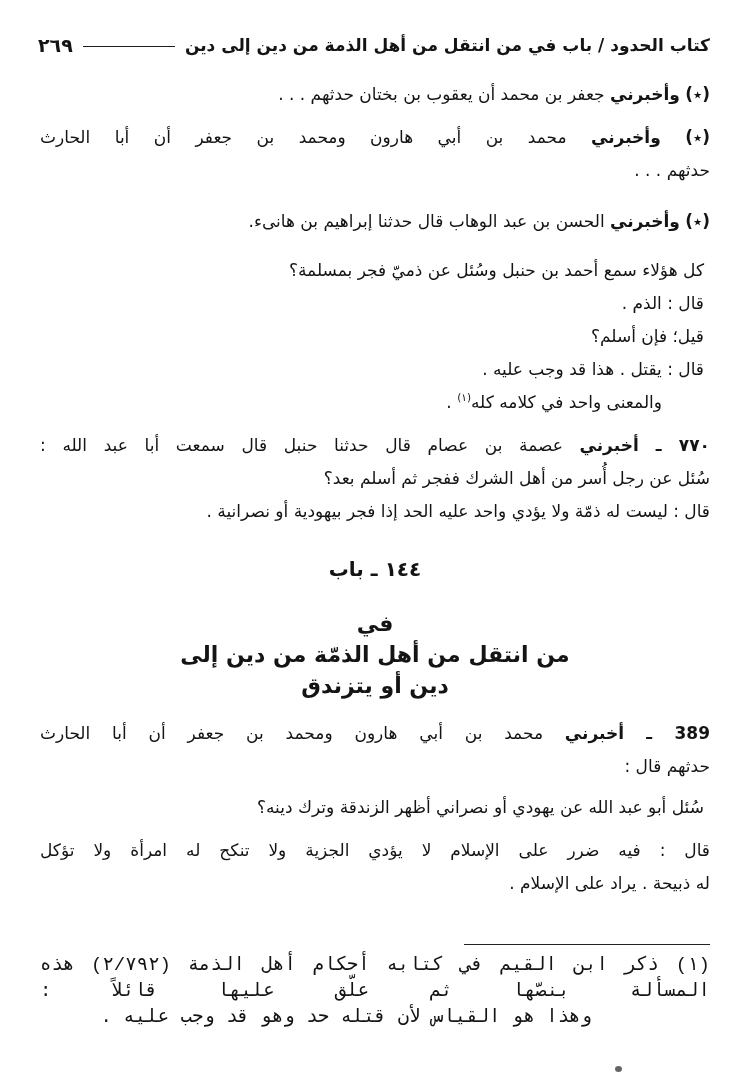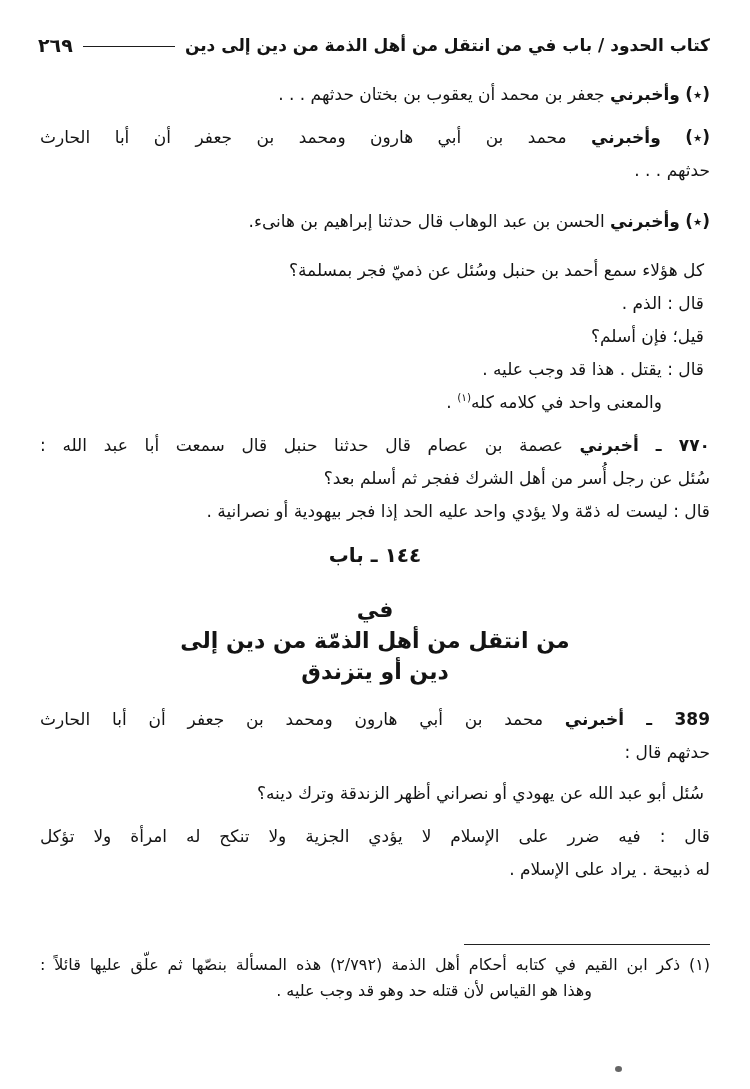--- a/index.html
+++ b/index.html
@@ -58,44 +58,45 @@
   .mt16 { margin-top: 16px; }
   .mt18 { margin-top: 18px; }
 
   .qa-indent  { padding-right: 6px; }
   .conclusion { padding-right: 48px; }
 
   sup { font-size: 10.5px; line-height: 0; }
 
   
   .chapter-heading {
-    margin-top: 12px;
+    margin-top: 26px;
     text-align: center;
     font-weight: 700;
     font-size: 20px;
     line-height: 30px;
   }
   .chapter-subtitle { margin-top: 24px; }
   .chapter-subtitle .line {
     text-align: center;
     font-weight: 700;
     font-size: 22px;
     line-height: 31px;
     padding: 0;
   }
 
   
   .footnotes {
     position: absolute;
     top: 944px;
     right: 40px;
     left: 40px;
-    font-size: 16px;
+    font-size: 19px;
     line-height: 26px;
     text-align: right;
+    font-family: Liberation Mono, monospace;
   }
   .footnote-rule {
     width: 246px;
     height: 0;
     border-top: 1.4px solid #222;
     margin: 0 0 7px auto; 
   }
   .fn-stretch { text-align: justify; text-align-last: justify; }
   .fn-indent-2 { padding-right: 118px; }
   .fn-indent-3 { padding-right: 50px; }

